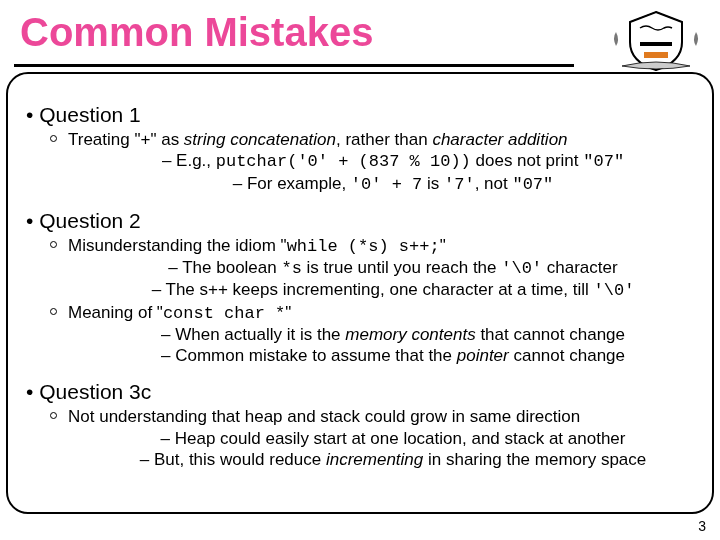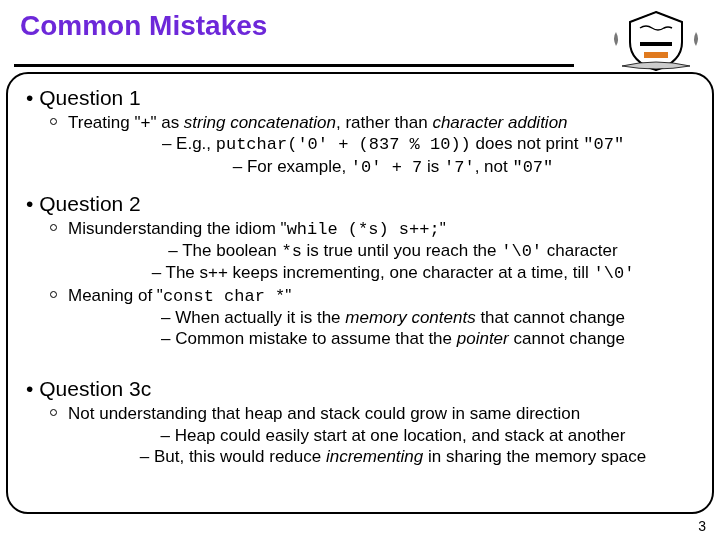--- a/index.html
+++ b/index.html
@@ -31,42 +31,42 @@
     position: absolute;
     left: 14px;
     top: 64px;
     width: 560px;
     border-bottom: 3px solid #000;
   }
   .title-text {
     position: absolute;
     left: 20px;
     top: 10px;
-    font-size: 28px;
+    font-size: 40px;
     font-weight: bold;
-    color: #6d28d9;
+    color: #ec4899;
   }
   .logo {
     position: absolute;
     right: 18px;
     top: 8px;
     width: 92px;
     height: 66px;
   }
   .body {
     position: absolute;
     left: 26px;
     top: 84px;
     right: 20px;
     bottom: 34px;
     color: #000;
   }
   .q-head {
     font-size: 21px;
-    margin-top: 2px;
+    margin-top: 19px;
     margin-bottom: 2px;
   }
   .q-head::before {
     content: "• ";
   }
   .lvl2 {
     font-size: 17px;
     line-height: 1.25;
     margin-left: 42px;
     position: relative;
@@ -151,21 +151,21 @@
     <div class="lvl2">
       <span class="seg">Meaning of "</span><span class="seg mono">const char *</span><span class="seg">"</span>
     </div>
     <div class="lvl3">
       <span class="seg">When actually it is the </span><span class="seg ital">memory contents</span><span class="seg"> that cannot change</span>
     </div>
     <div class="lvl3">
       <span class="seg">Common mistake to assume that the </span><span class="seg ital">pointer</span><span class="seg"> cannot change</span>
     </div>
 
-    <div class="q-head" style="margin-top:28px">Question 3c</div>
+    <div class="q-head" style="margin-top:14px">Question 3c</div>
     <div class="lvl2">
       <span class="seg">Not understanding that heap and stack could grow in same direction</span>
     </div>
     <div class="lvl3">
       <span class="seg">Heap could easily start at one location, and stack at another</span>
     </div>
     <div class="lvl3">
       <span class="seg">But, this would reduce </span><span class="seg ital">incrementing</span><span class="seg"> in sharing the memory space</span>
     </div>
 

